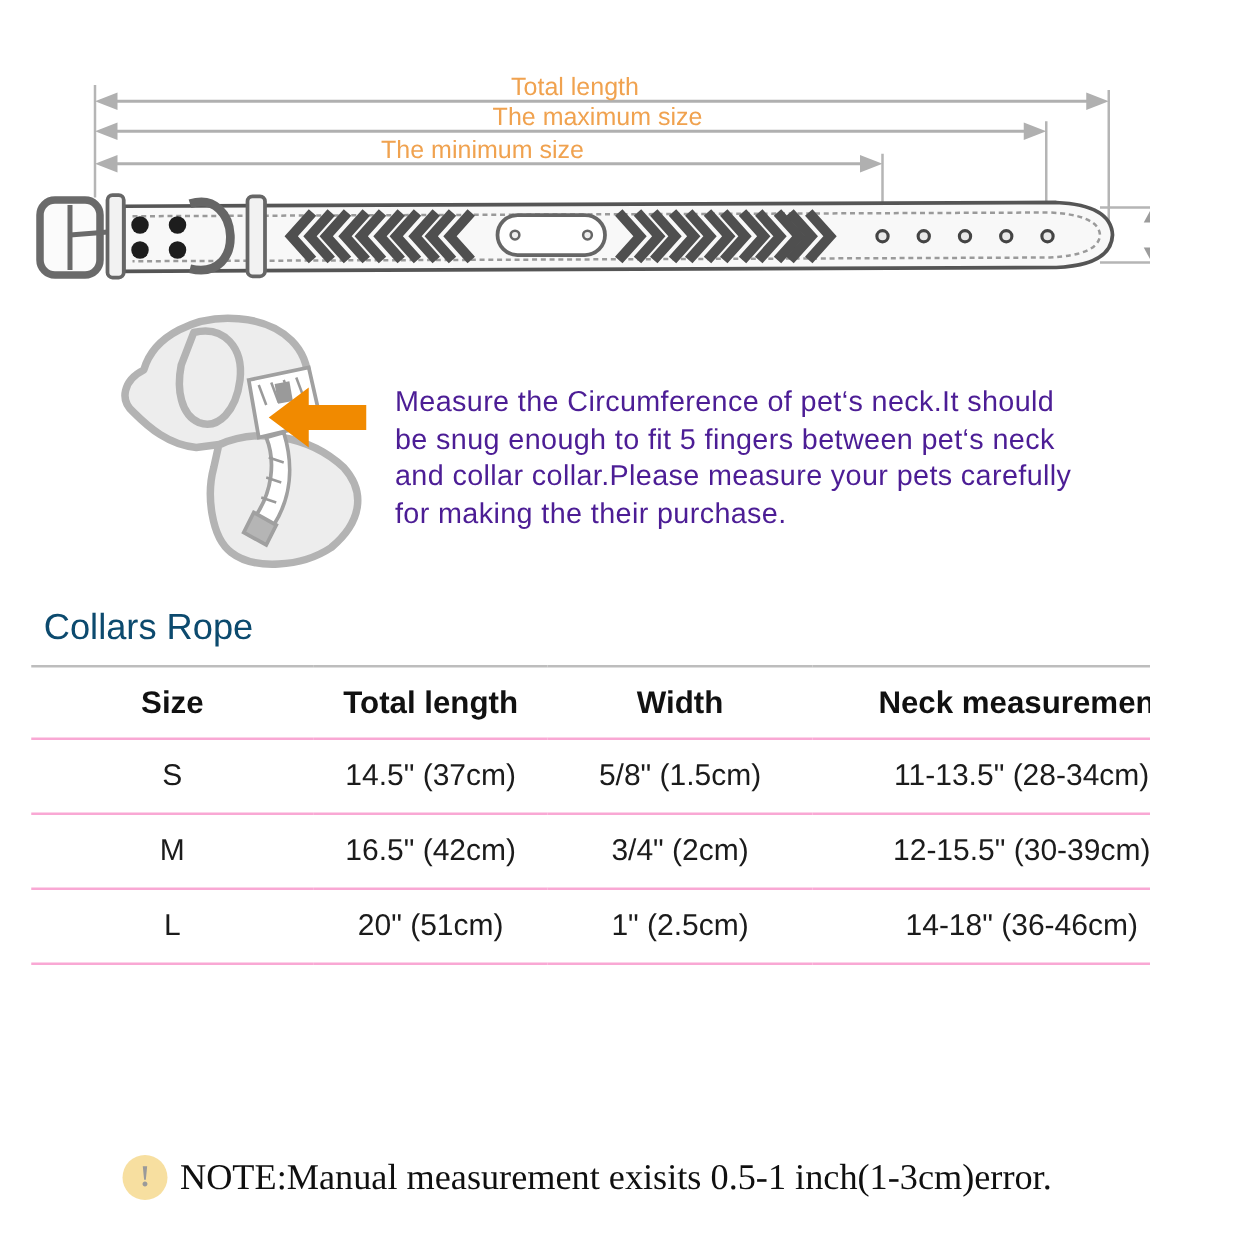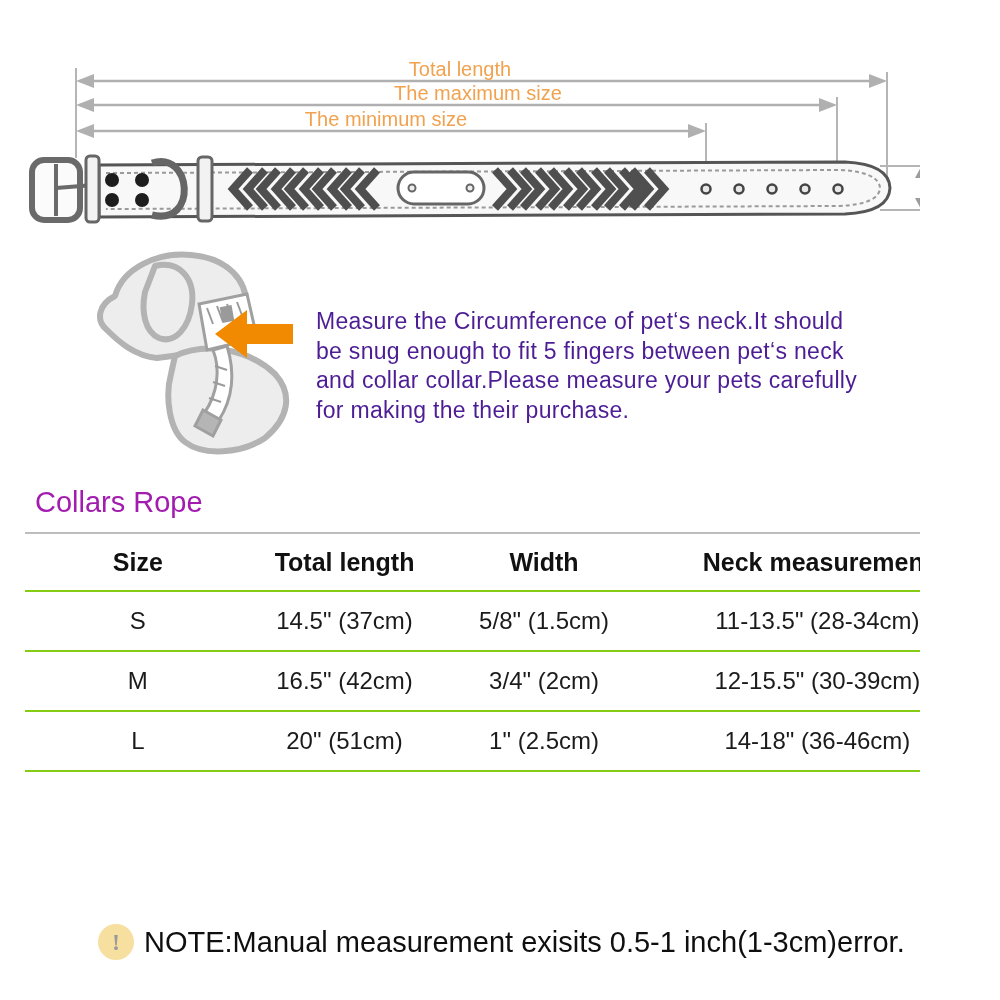--- a/index.html
+++ b/index.html
@@ -4,35 +4,35 @@
 <style>
   html,body{margin:0;padding:0;background:#ffffff;}
   .stage{position:relative;width:920px;height:1000px;background:#fff;overflow:hidden;
          font-family:"Liberation Sans",sans-serif;color:#1a1a1a;}
   svg text{font-family:"Liberation Sans",sans-serif;}
   .diagram-svg{position:absolute;left:0;top:0;}
   .dog-svg{position:absolute;left:95px;top:246px;}
   .instructions{position:absolute;left:316px;top:307px;font-size:23px;line-height:29.5px;
                 letter-spacing:.3px;color:#4c1d95;}
   .instructions div{white-space:nowrap;}
-  .table-title{position:absolute;left:35px;top:486px;font-size:29px;color:#a21caf;}
+  .table-title{position:absolute;left:35px;top:486px;font-size:29px;color:#0c4a6e;}
   .size-table{position:absolute;left:25px;top:532px;width:960px;border-collapse:collapse;
               table-layout:fixed;text-align:center;}
   .size-table thead tr{height:58px;}
   .size-table tbody tr{height:60px;}
-  .size-table tr{border-bottom:2px solid #84cc16;}
+  .size-table tr{border-bottom:2px solid #f9a8d4;}
   .size-table{border-top:2px solid #bdbdbd;}
   .size-table th{font-size:25px;font-weight:bold;color:#111;}
   .size-table td{font-size:24px;color:#1b1b1b;}
   .col-size{width:23.5%;}.col-total{width:19.5%;}.col-width{width:22%;}.col-neck{width:35%;}
   .note{position:absolute;left:98px;top:920px;height:44px;display:flex;align-items:center;}
   .note-icon{width:36px;height:36px;border-radius:50%;background:#f7dfa0;color:#9a9a9a;
              display:flex;align-items:center;justify-content:center;
              font-family:"Liberation Serif",serif;font-size:24px;font-weight:bold;}
-  .note-text{margin-left:10px;font-family:Liberation Sans, sans-serif;font-size:29px;color:#0f0f0f;
+  .note-text{margin-left:10px;font-family:Liberation Serif, serif;font-size:29px;color:#0f0f0f;
              white-space:nowrap;}
 </style>
 </head>
 <body>
 
 <div class="stage">
 
   <svg class="diagram-svg" width="1000" height="240" viewBox="0 0 1000 240">
 
     <g stroke="#b5b5b5" stroke-width="2">

